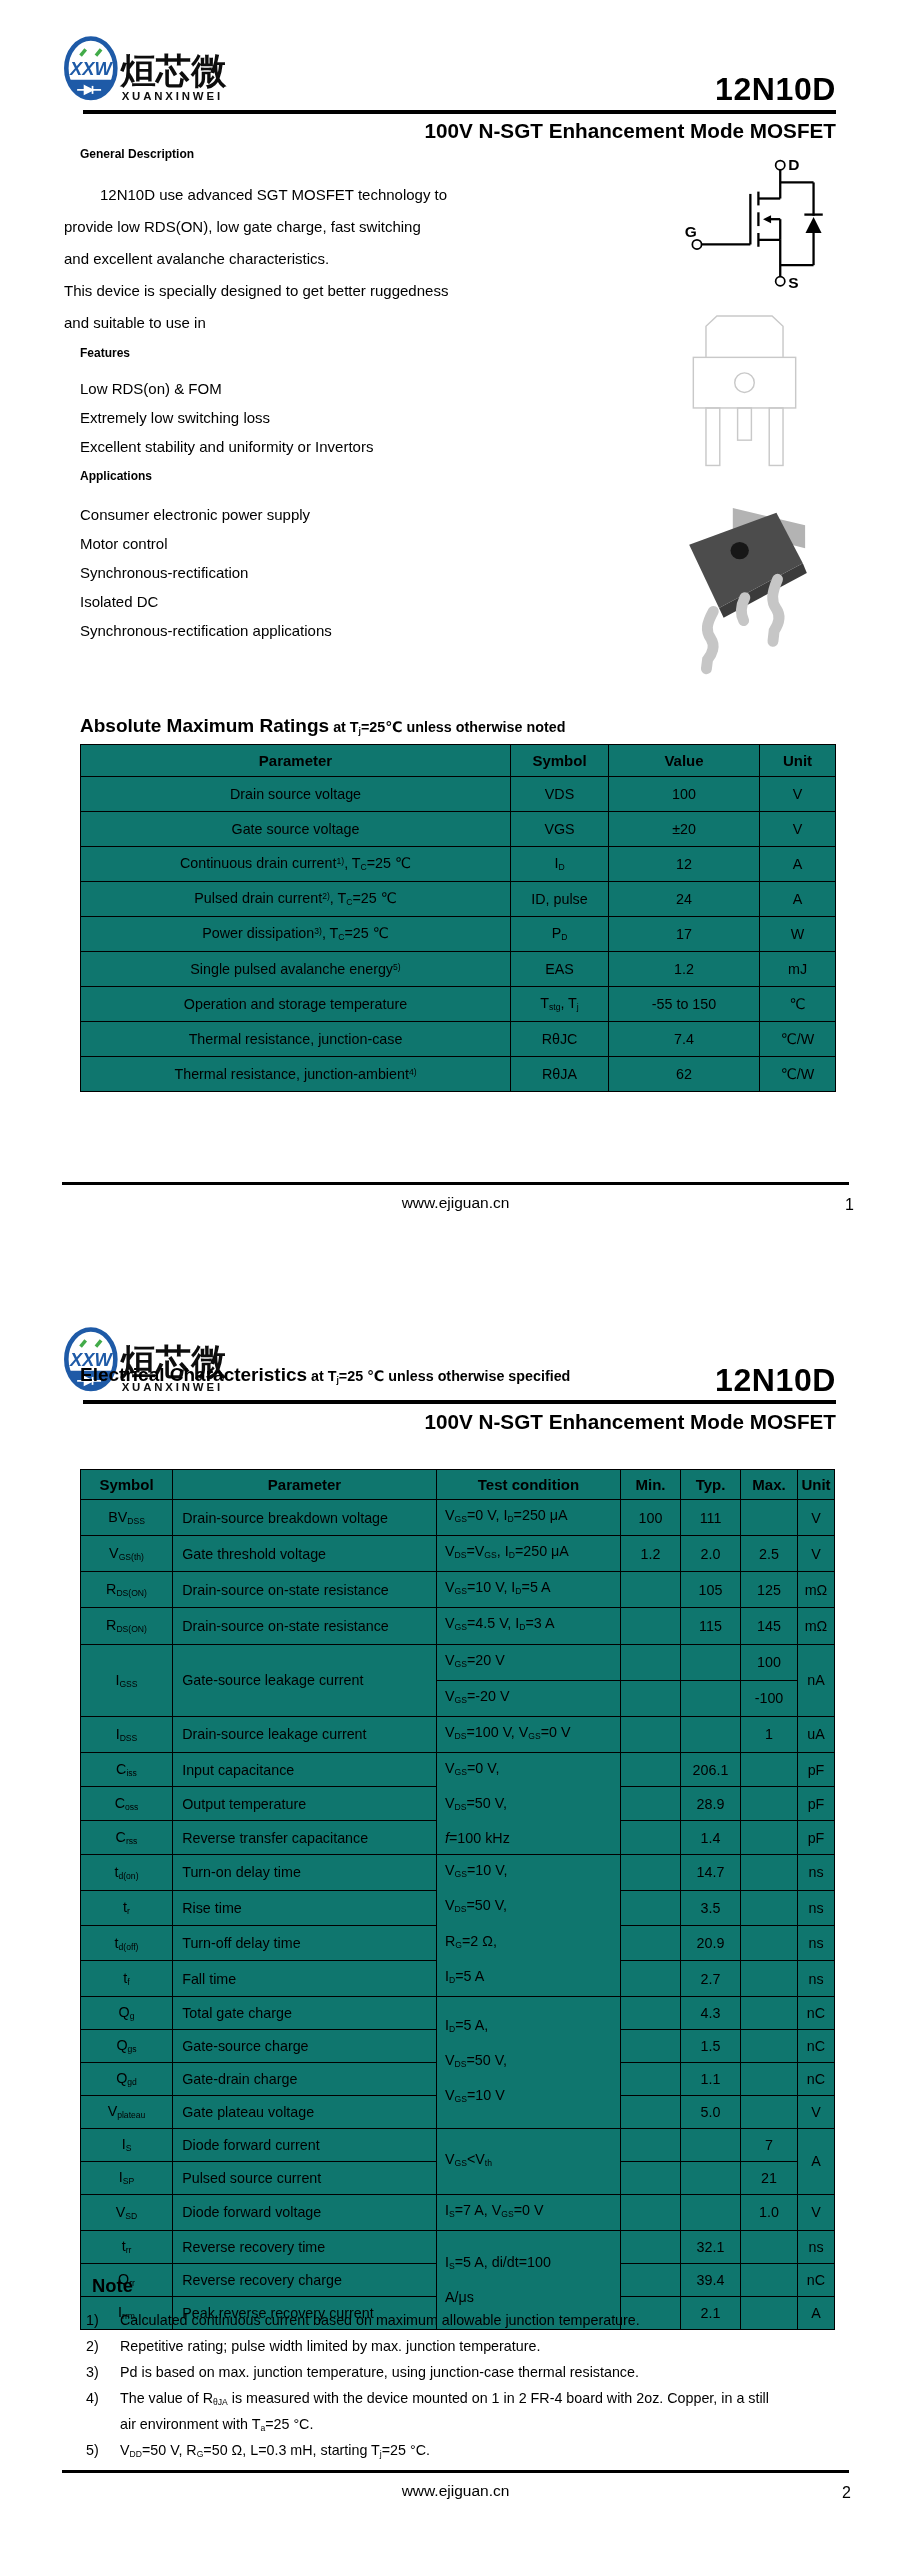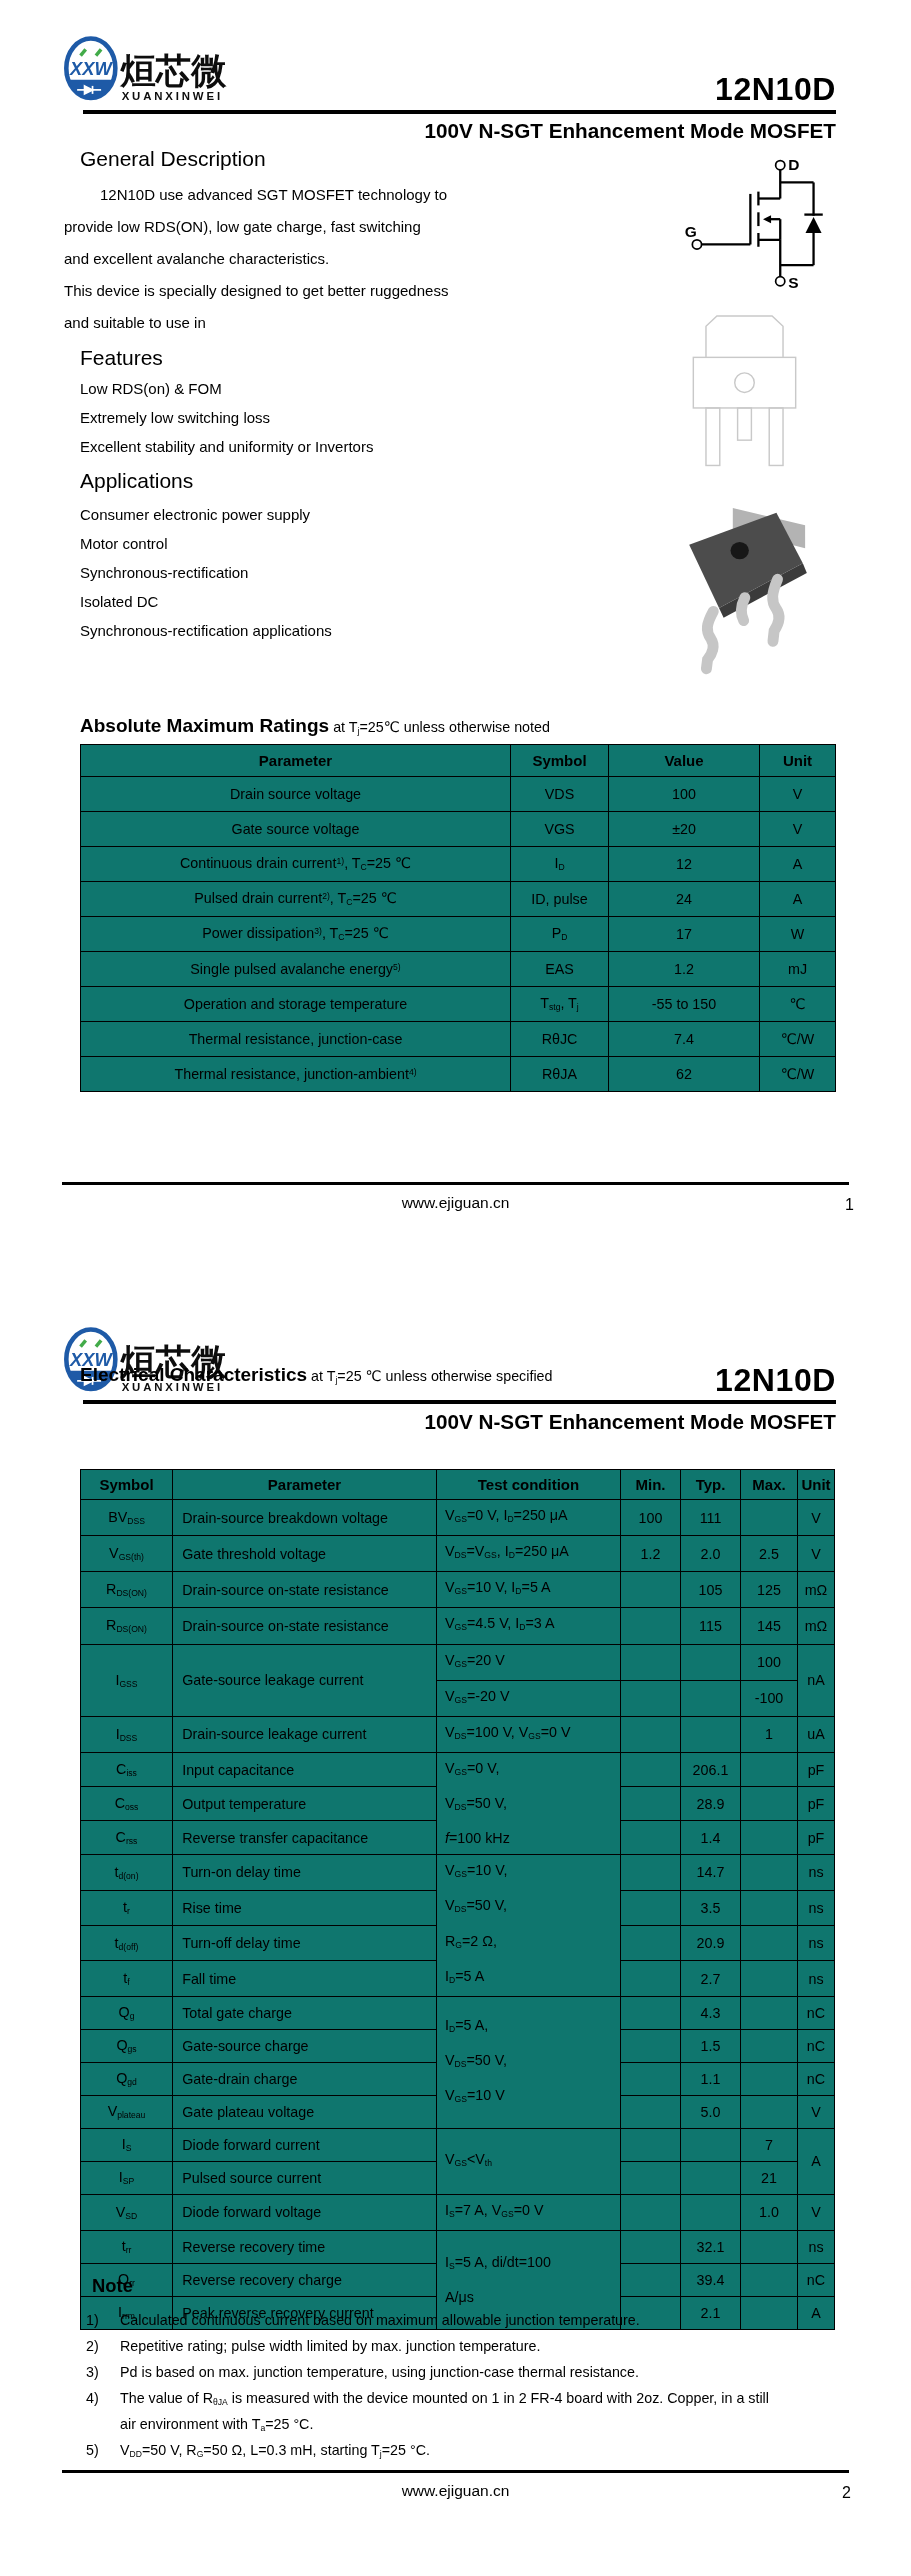--- a/index.html
+++ b/index.html
@@ -5,23 +5,23 @@
   html,body{margin:0;padding:0;}
   body{width:911px;height:2576px;position:relative;background:#ffffff;
        font-family:"Liberation Sans","DejaVu Sans",sans-serif;color:#000;overflow:hidden;}
   .abs{position:absolute;}
   sub{font-size:0.6em;vertical-align:-0.25em;letter-spacing:0;}
   sup{font-size:0.6em;vertical-align:0.5em;}
   
   .part-title{font-size:32px;font-weight:bold;letter-spacing:0.6px;}
   .rule{background:#000;height:4px;}
   .doc-subtitle{font-size:20.7px;font-weight:bold;}
-  .sec-head{font-size:21px;font-weight:normal;}
+  .sec-head{font-size:12px;font-weight:bold;}
   .big-head{font-size:19px;font-weight:bold;}
-  .sec-note{font-size:14.3px;font-weight:normal;}
+  .sec-note{font-size:14.3px;font-weight:bold;}
   .gd-line{height:32px;font-size:15px;line-height:32px;white-space:nowrap;}
   .gd-line.indent{padding-left:36px;}
   .list-line{height:29px;font-size:15px;line-height:29px;white-space:nowrap;}
   
   table{border-collapse:collapse;table-layout:fixed;background:#0f766e;position:absolute;}
   #amr-table{left:80px;top:744px;width:754px;border:1.7px solid #000;}
   #amr-table th{border:1.1px solid #000;height:31px;font-size:15px;font-weight:bold;text-align:center;vertical-align:middle;padding:0;}
   #amr-table td{border:1.1px solid #000;height:34px;font-size:14.3px;text-align:center;vertical-align:middle;padding:0;}
   #ec-table{left:80px;top:1469px;width:754px;border:1.7px solid #000;}
   #ec-table th{border:1.1px solid #000;height:29px;font-size:15px;font-weight:bold;text-align:center;vertical-align:middle;padding:0;}

